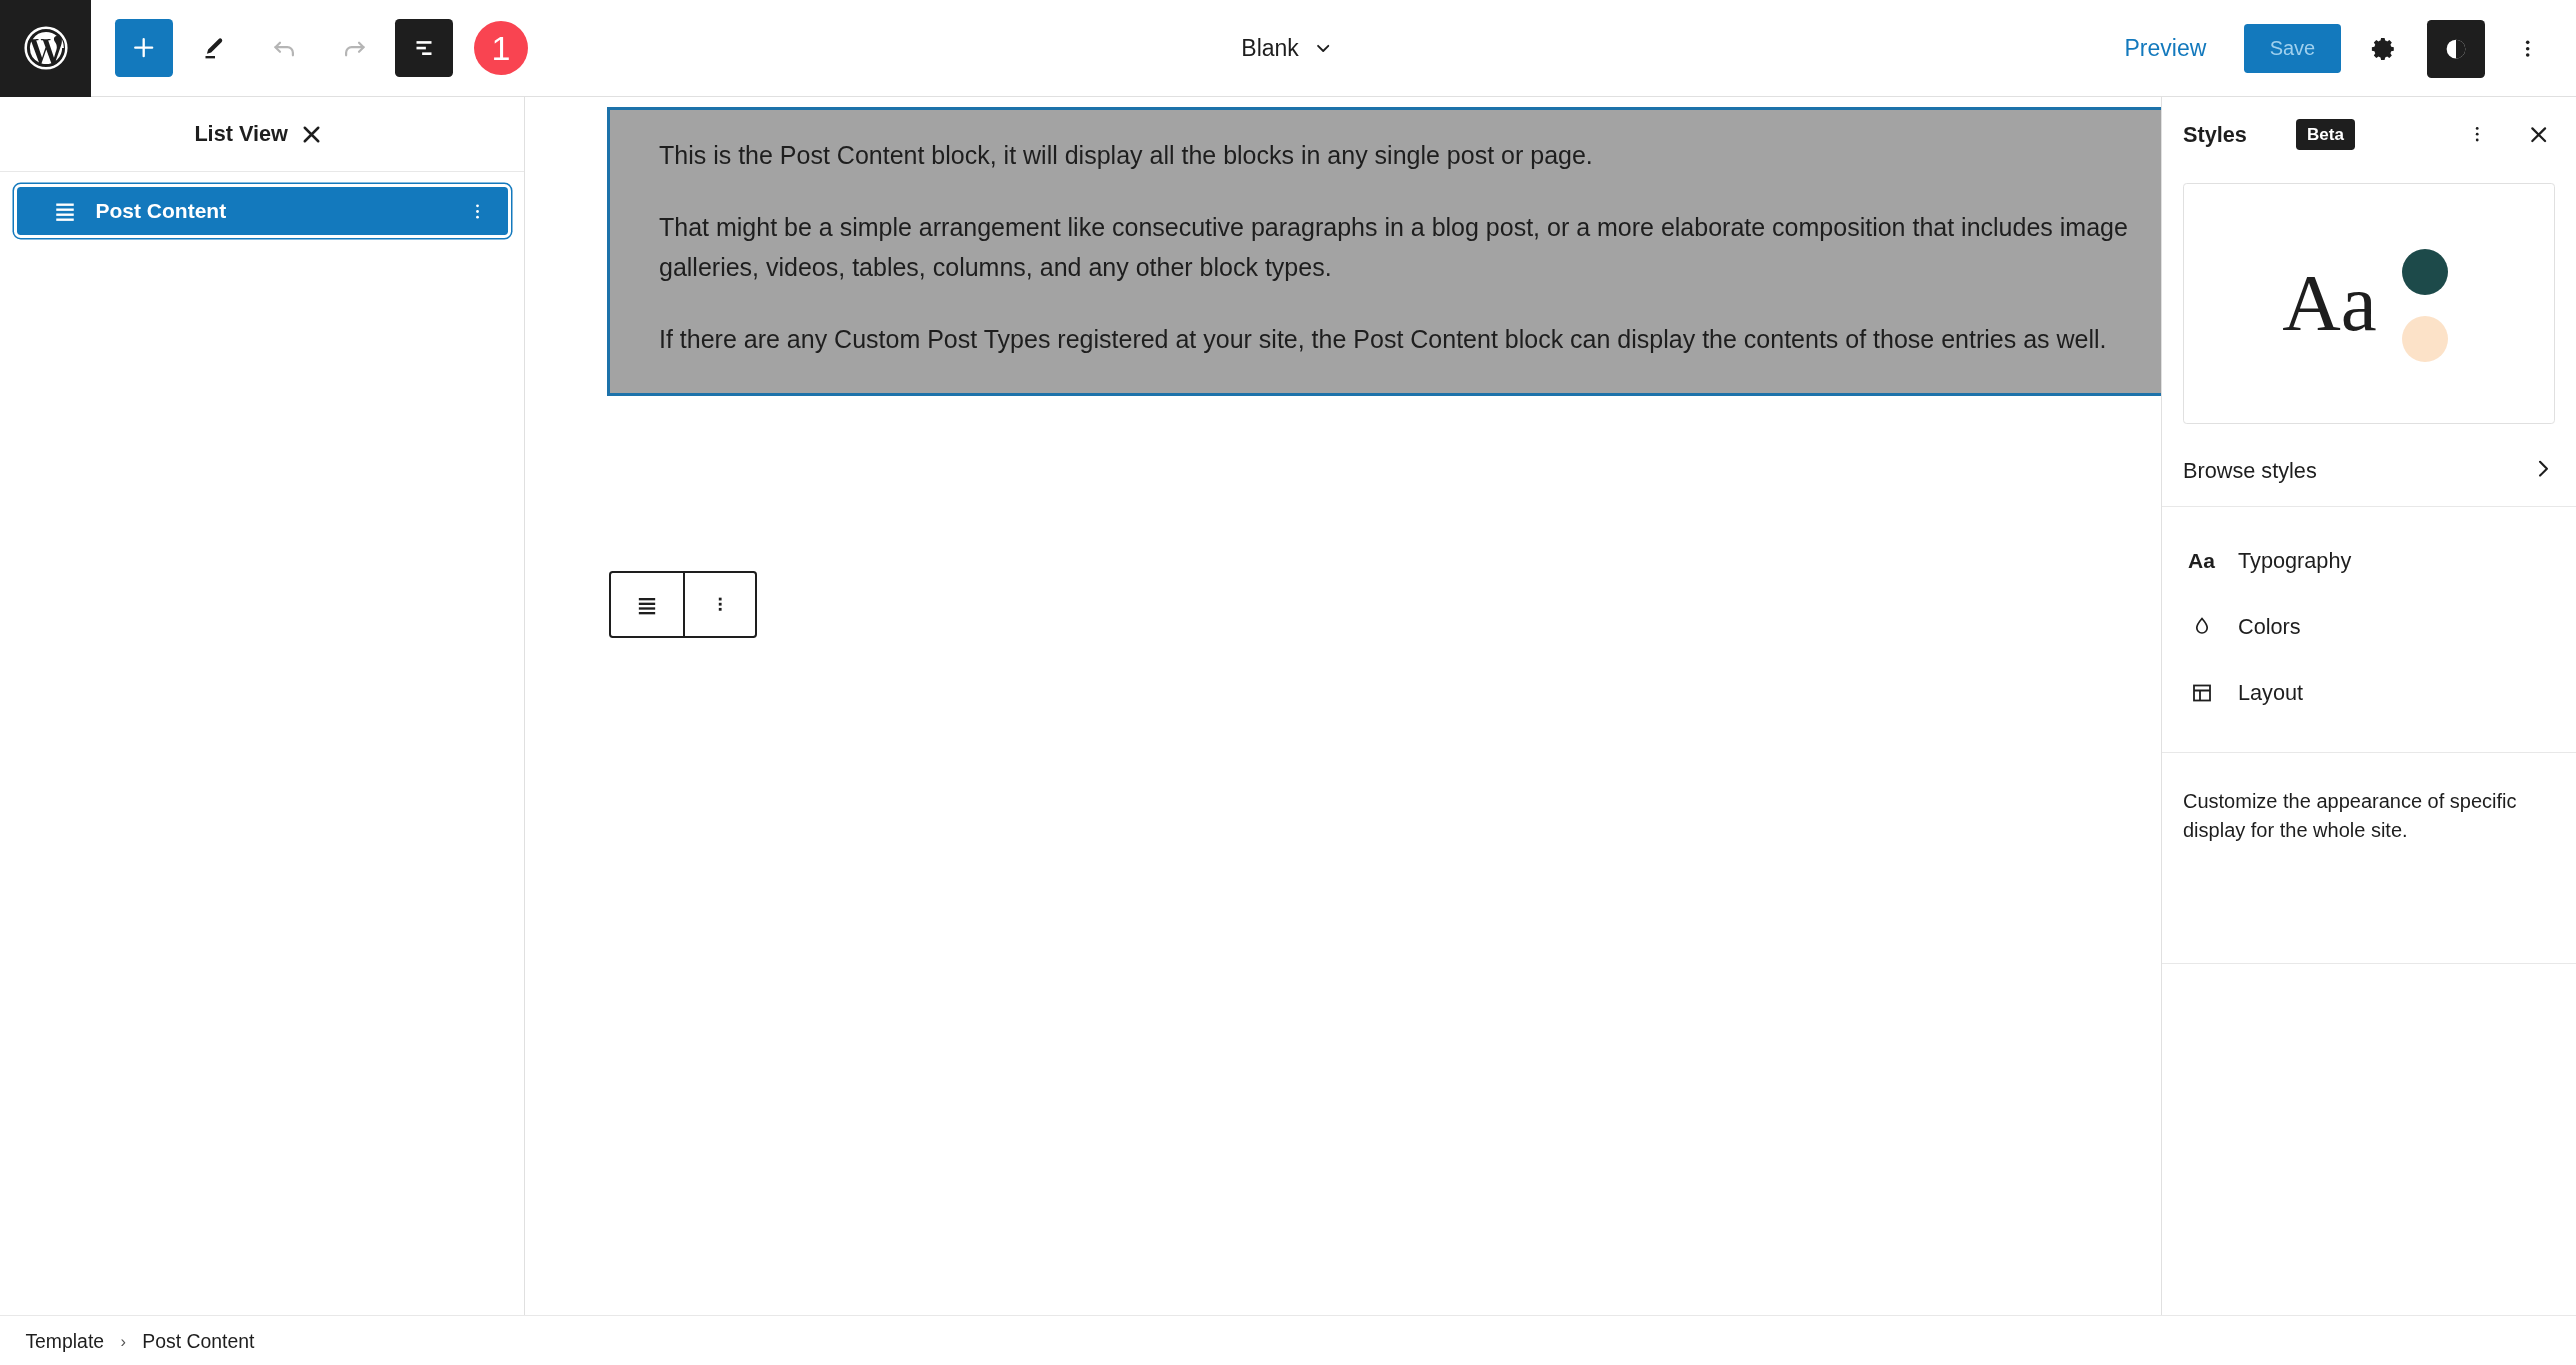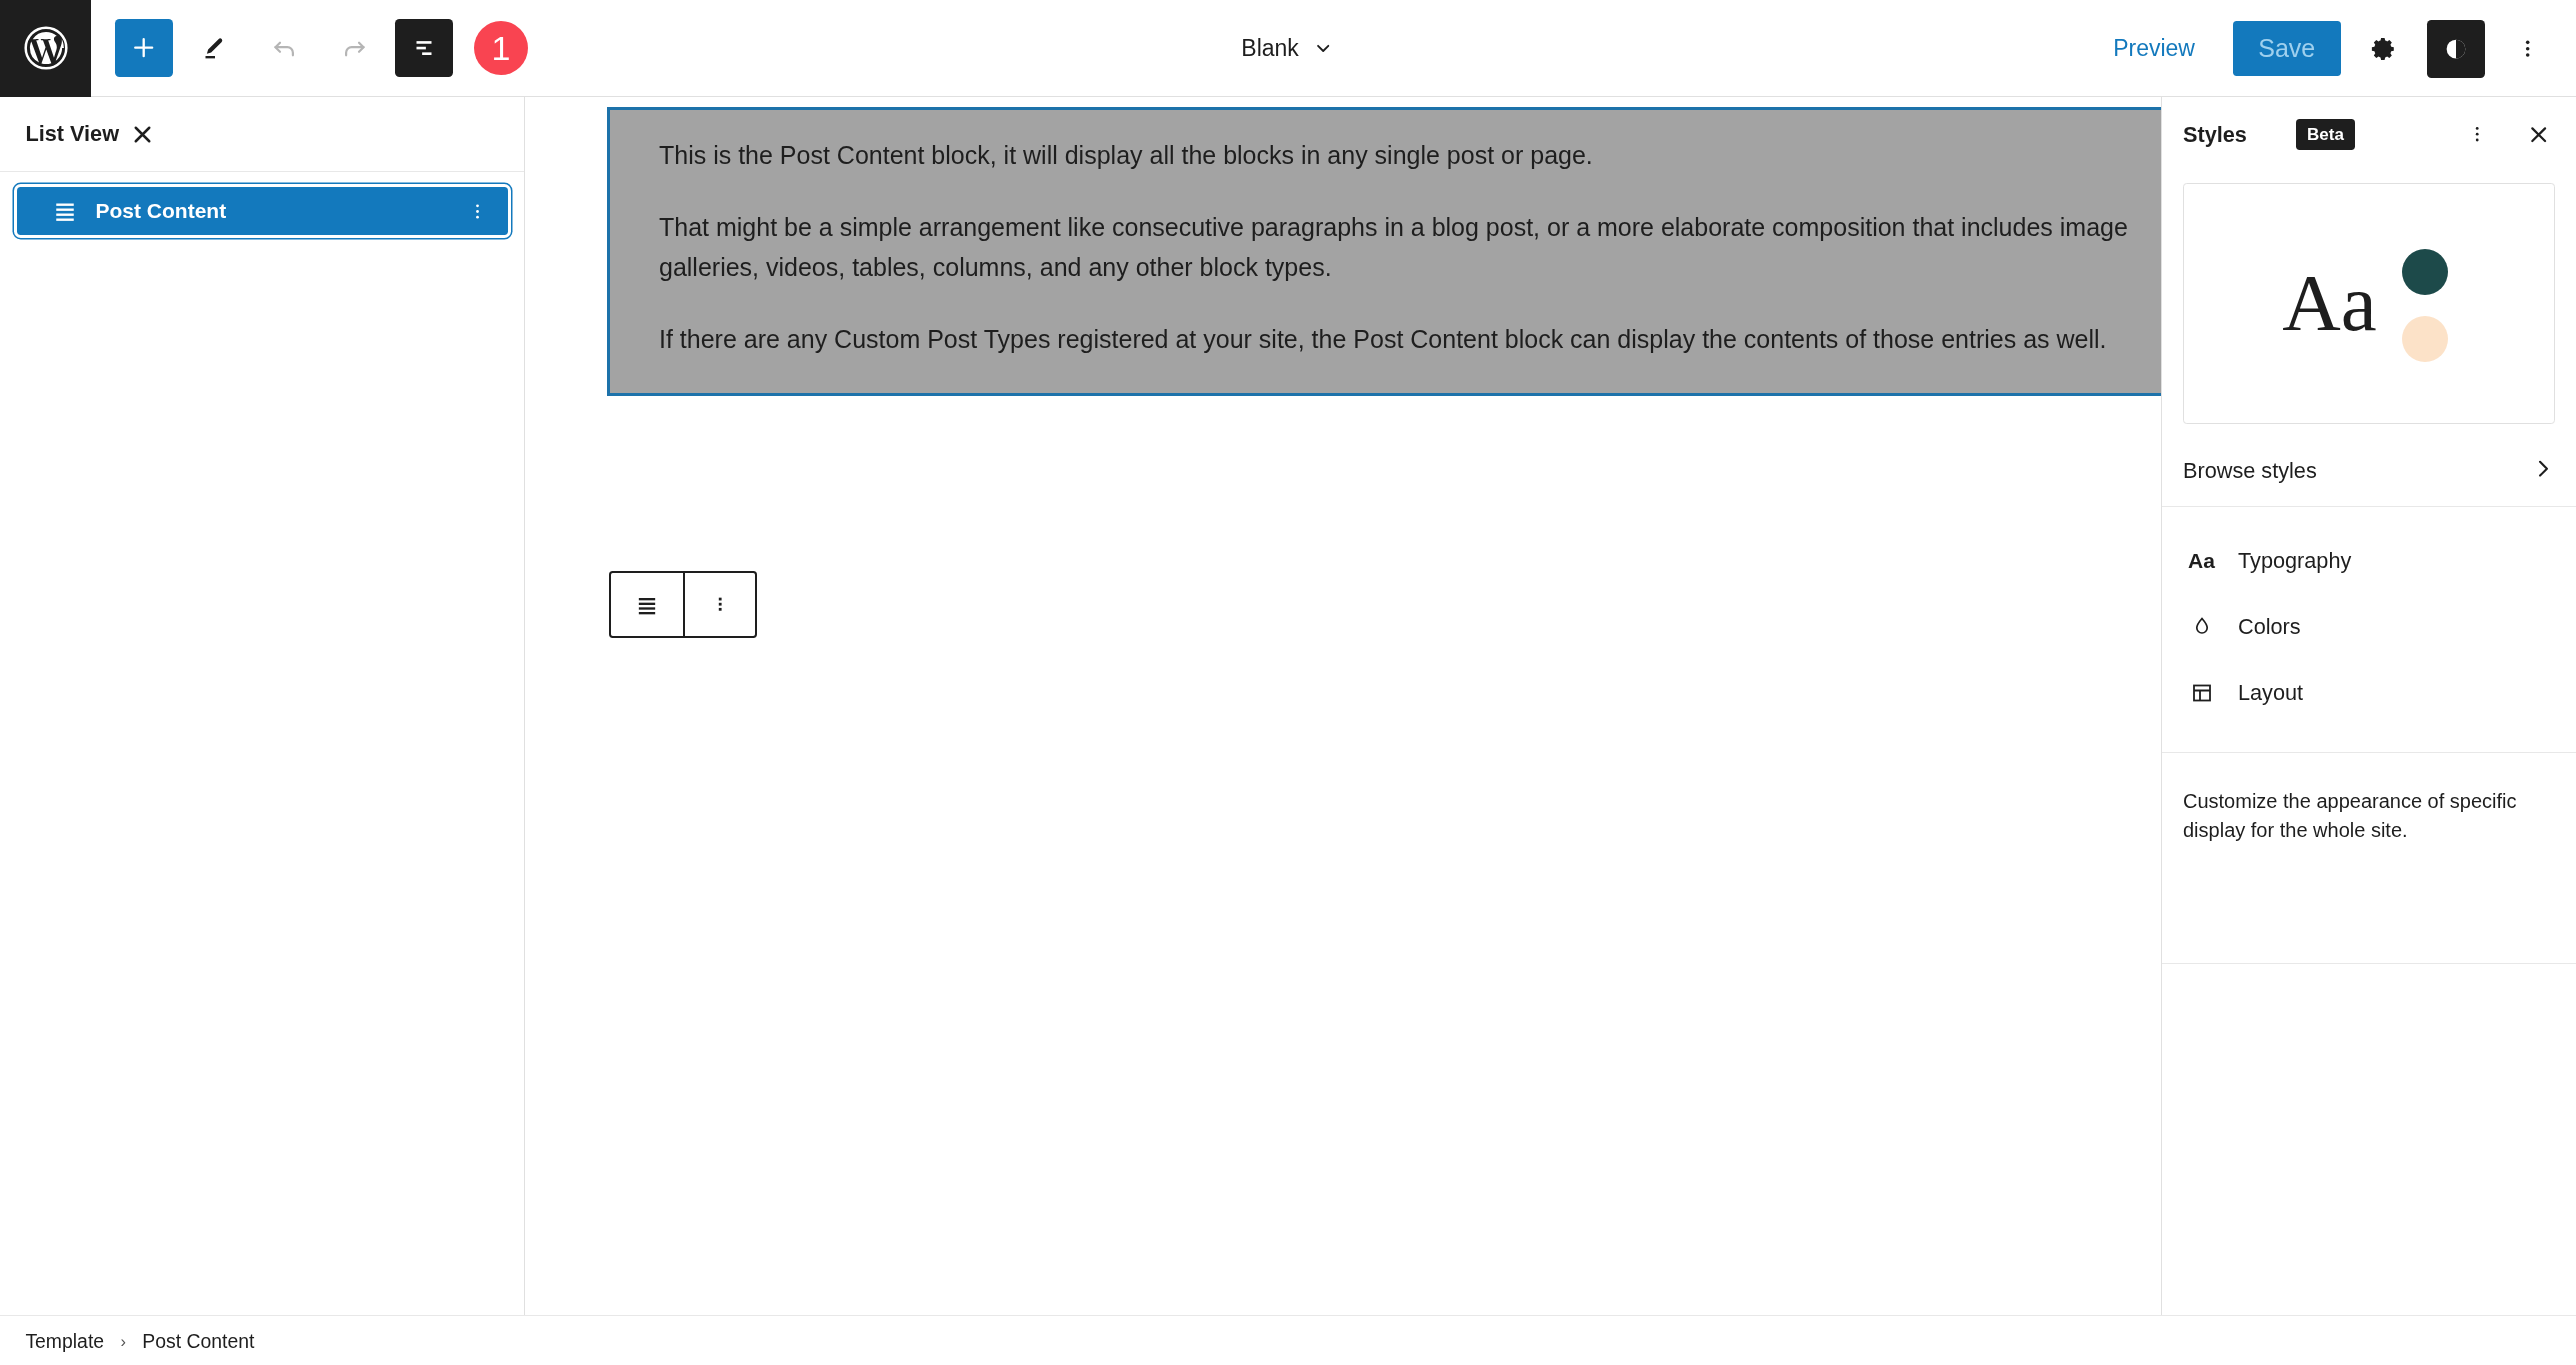--- a/index.html
+++ b/index.html
@@ -80,21 +80,21 @@
     display: flex; align-items: center; gap: 14px;
   }
   .preview-link {
     font-size: 23px; color: #1379bd;
     padding: 12px 19.4px; cursor: pointer;
     text-decoration: none;
   }
   .save-btn {
     background: #1379bd;
     color: #9fd0ee;
-    font-size: 25px;
+    font-size: 20px;
     border: none;
     border-radius: 3.7px;
     padding: 12.7px 25.4px;
     margin-left: 4.5px;
     cursor: default;
     font-family: "Liberation Sans", sans-serif;
   }
   .icon-btn {
     width: 58px; height: 58px;
     display: flex; align-items: center; justify-content: center;
@@ -107,21 +107,21 @@
 
   
   .listview {
     width: 525px; flex: 0 0 525px;
     background: #ffffff;
     border-right: 1.5px solid #e0e0e0;
     display: flex; flex-direction: column;
   }
   .listview-header {
     height: 75px; flex: 0 0 75px;
-    display: flex; align-items: center; justify-content: flex-start;
+    display: flex; align-items: center; justify-content: center;
     padding: 0 21px 0 25.4px;
     border-bottom: 1.5px solid #e8e8e8;
   }
   .listview-title { font-size: 21.7px; font-weight: bold; color: #1e1e1e; }
   .close-x {
     width: 46px; height: 46px;
     display: flex; align-items: center; justify-content: center;
     cursor: pointer; border-radius: 3px;
   }
   .listview-body { padding: 12px 15px 0 15px; }

